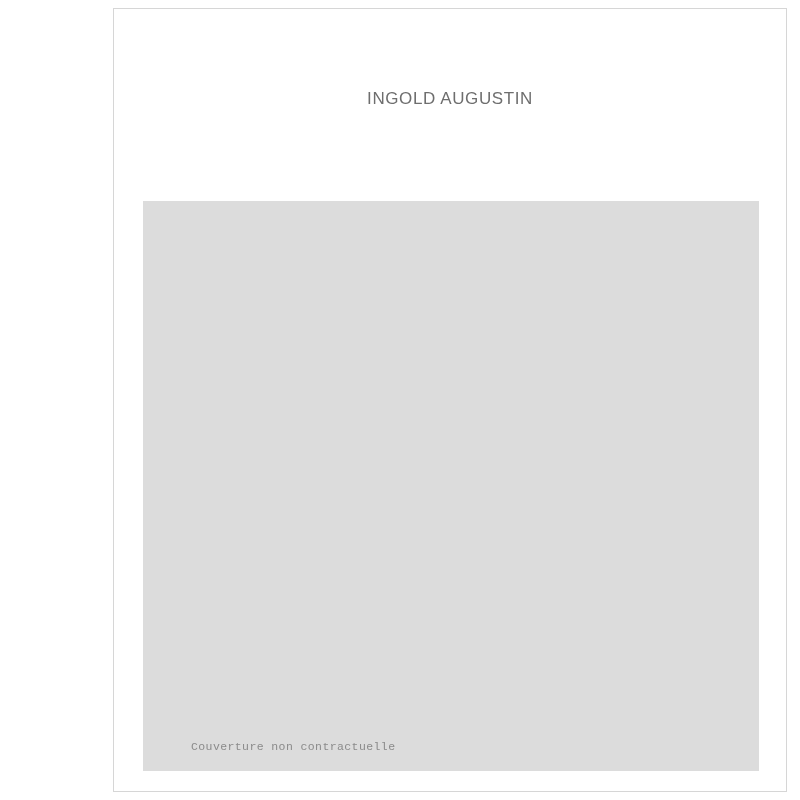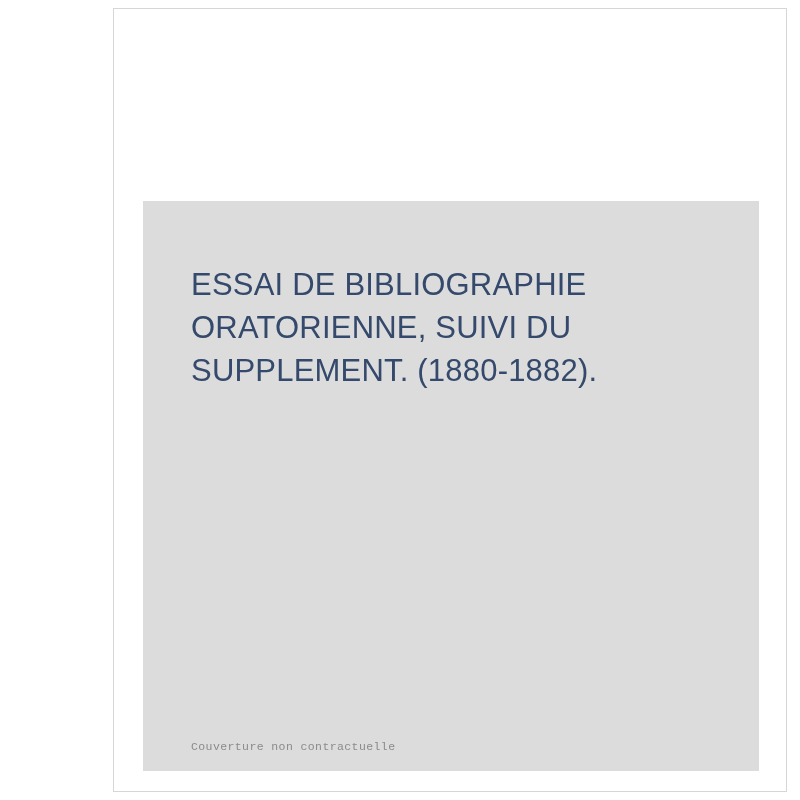--- a/index.html
+++ b/index.html
@@ -98,24 +98,24 @@
 </head>
 <body>
 
 <div class="page">
 
   <div class="gutter-left"></div>
   <div class="gutter-right"></div>
 
   <div class="cover">
 
+    <div class="author">INGOLD AUGUSTIN</div>
 
     <div class="panel">
 
-      <div class="title">ESSAI DE BIBLIOGRAPHIE ORATORIENNE, SUIVI DU SUPPLEMENT. (1880-1882).</div>
 
       <div class="footnote">Couverture non contractuelle</div>
 
     </div>
 
   </div>
 
 </div>
 
 </body></html>

